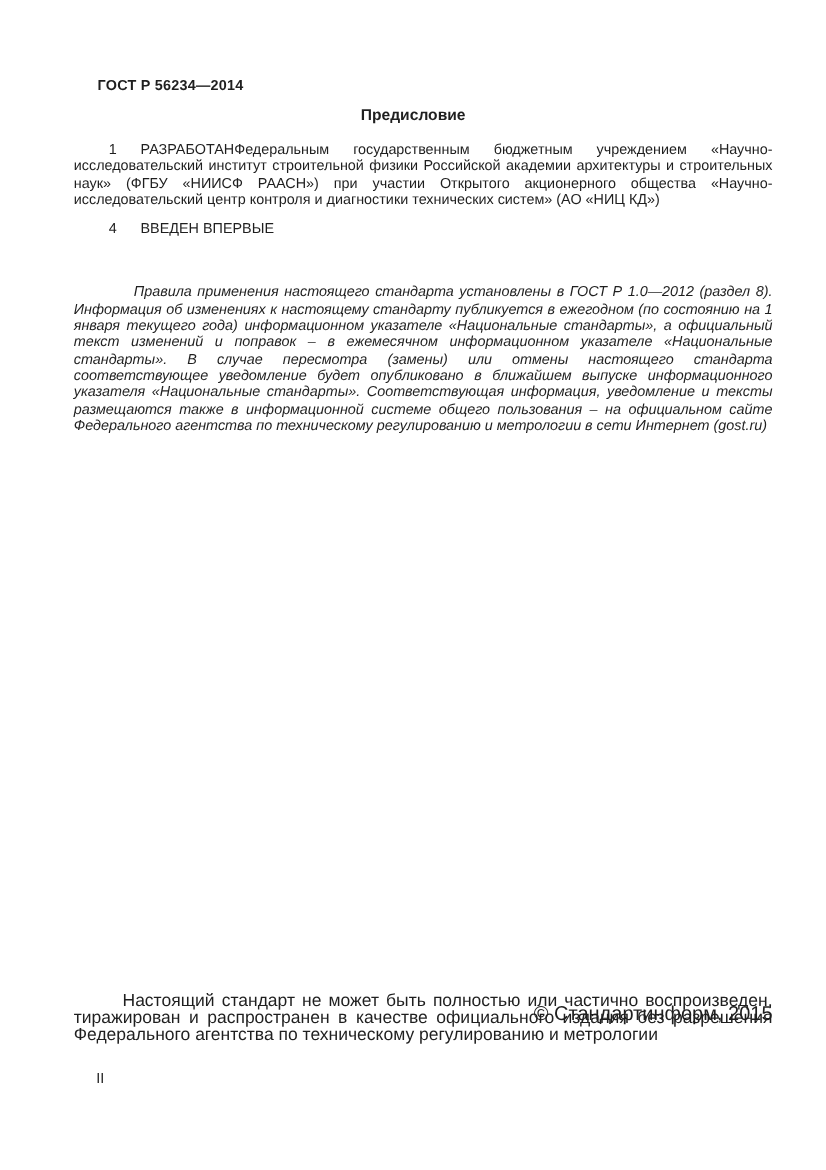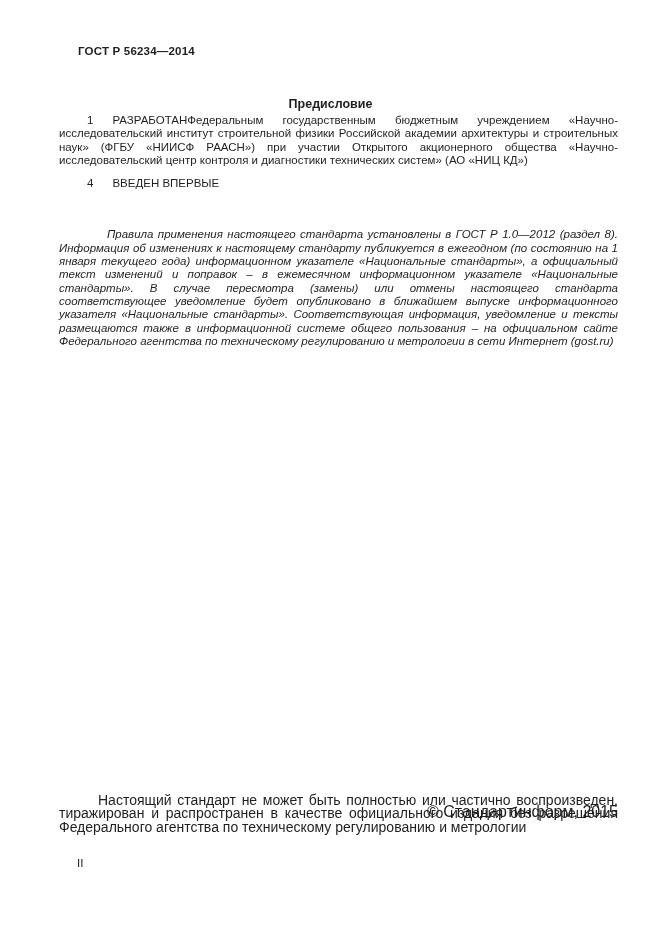--- a/index.html
+++ b/index.html
@@ -12,33 +12,33 @@
     width: 661px;
     height: 936px;
     background: #ffffff;
     font-family: "Liberation Sans", sans-serif;
     color: #1f1f1f;
     overflow: hidden;
   }
   .doc-number {
     position: absolute;
     left: 78px;
-    top: 45px;
+    top: 63px;
     font-size: 11.5px;
     font-weight: bold;
     line-height: 1.1;
     letter-spacing: 0.2px;
     white-space: nowrap;
   }
   .title {
     position: absolute;
     left: 0;
     right: 0;
     top: 86px;
-    margin: 12px;
+    margin: 0;
     text-align: center;
     font-size: 12.5px;
     font-weight: bold;
     line-height: 1.1;
   }
   .foreword {
     position: absolute;
     left: 59px;
     top: 114px;
     width: 559px;

